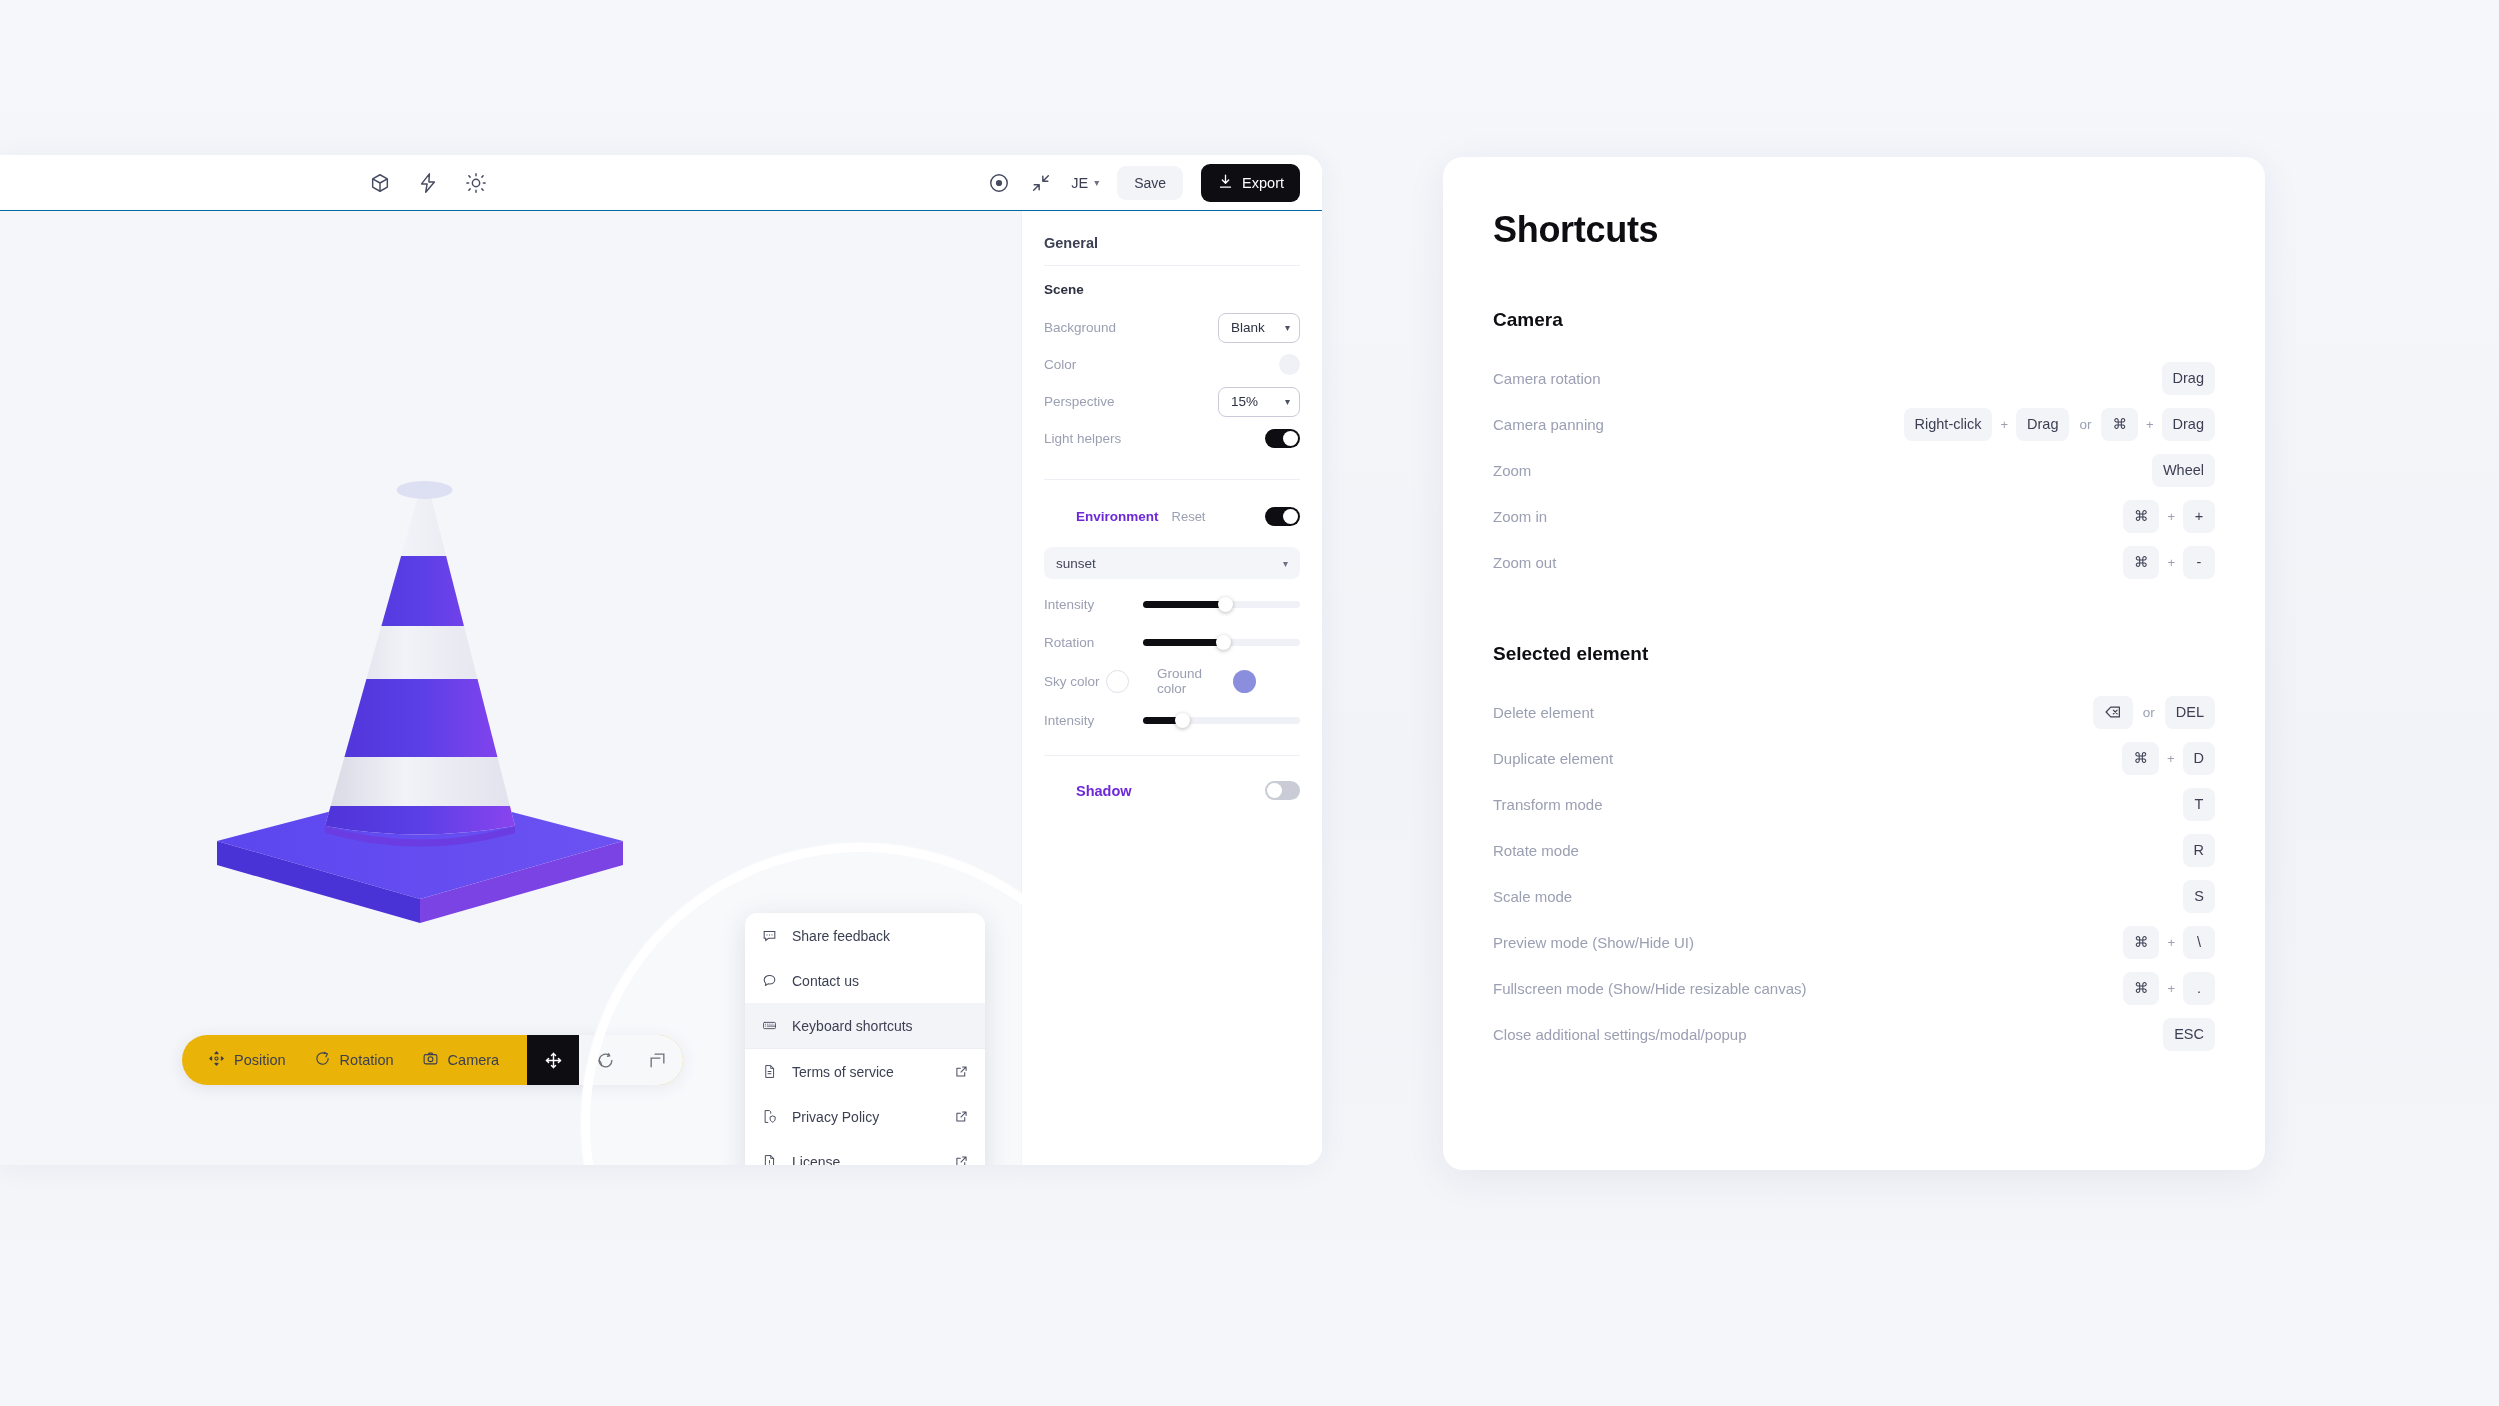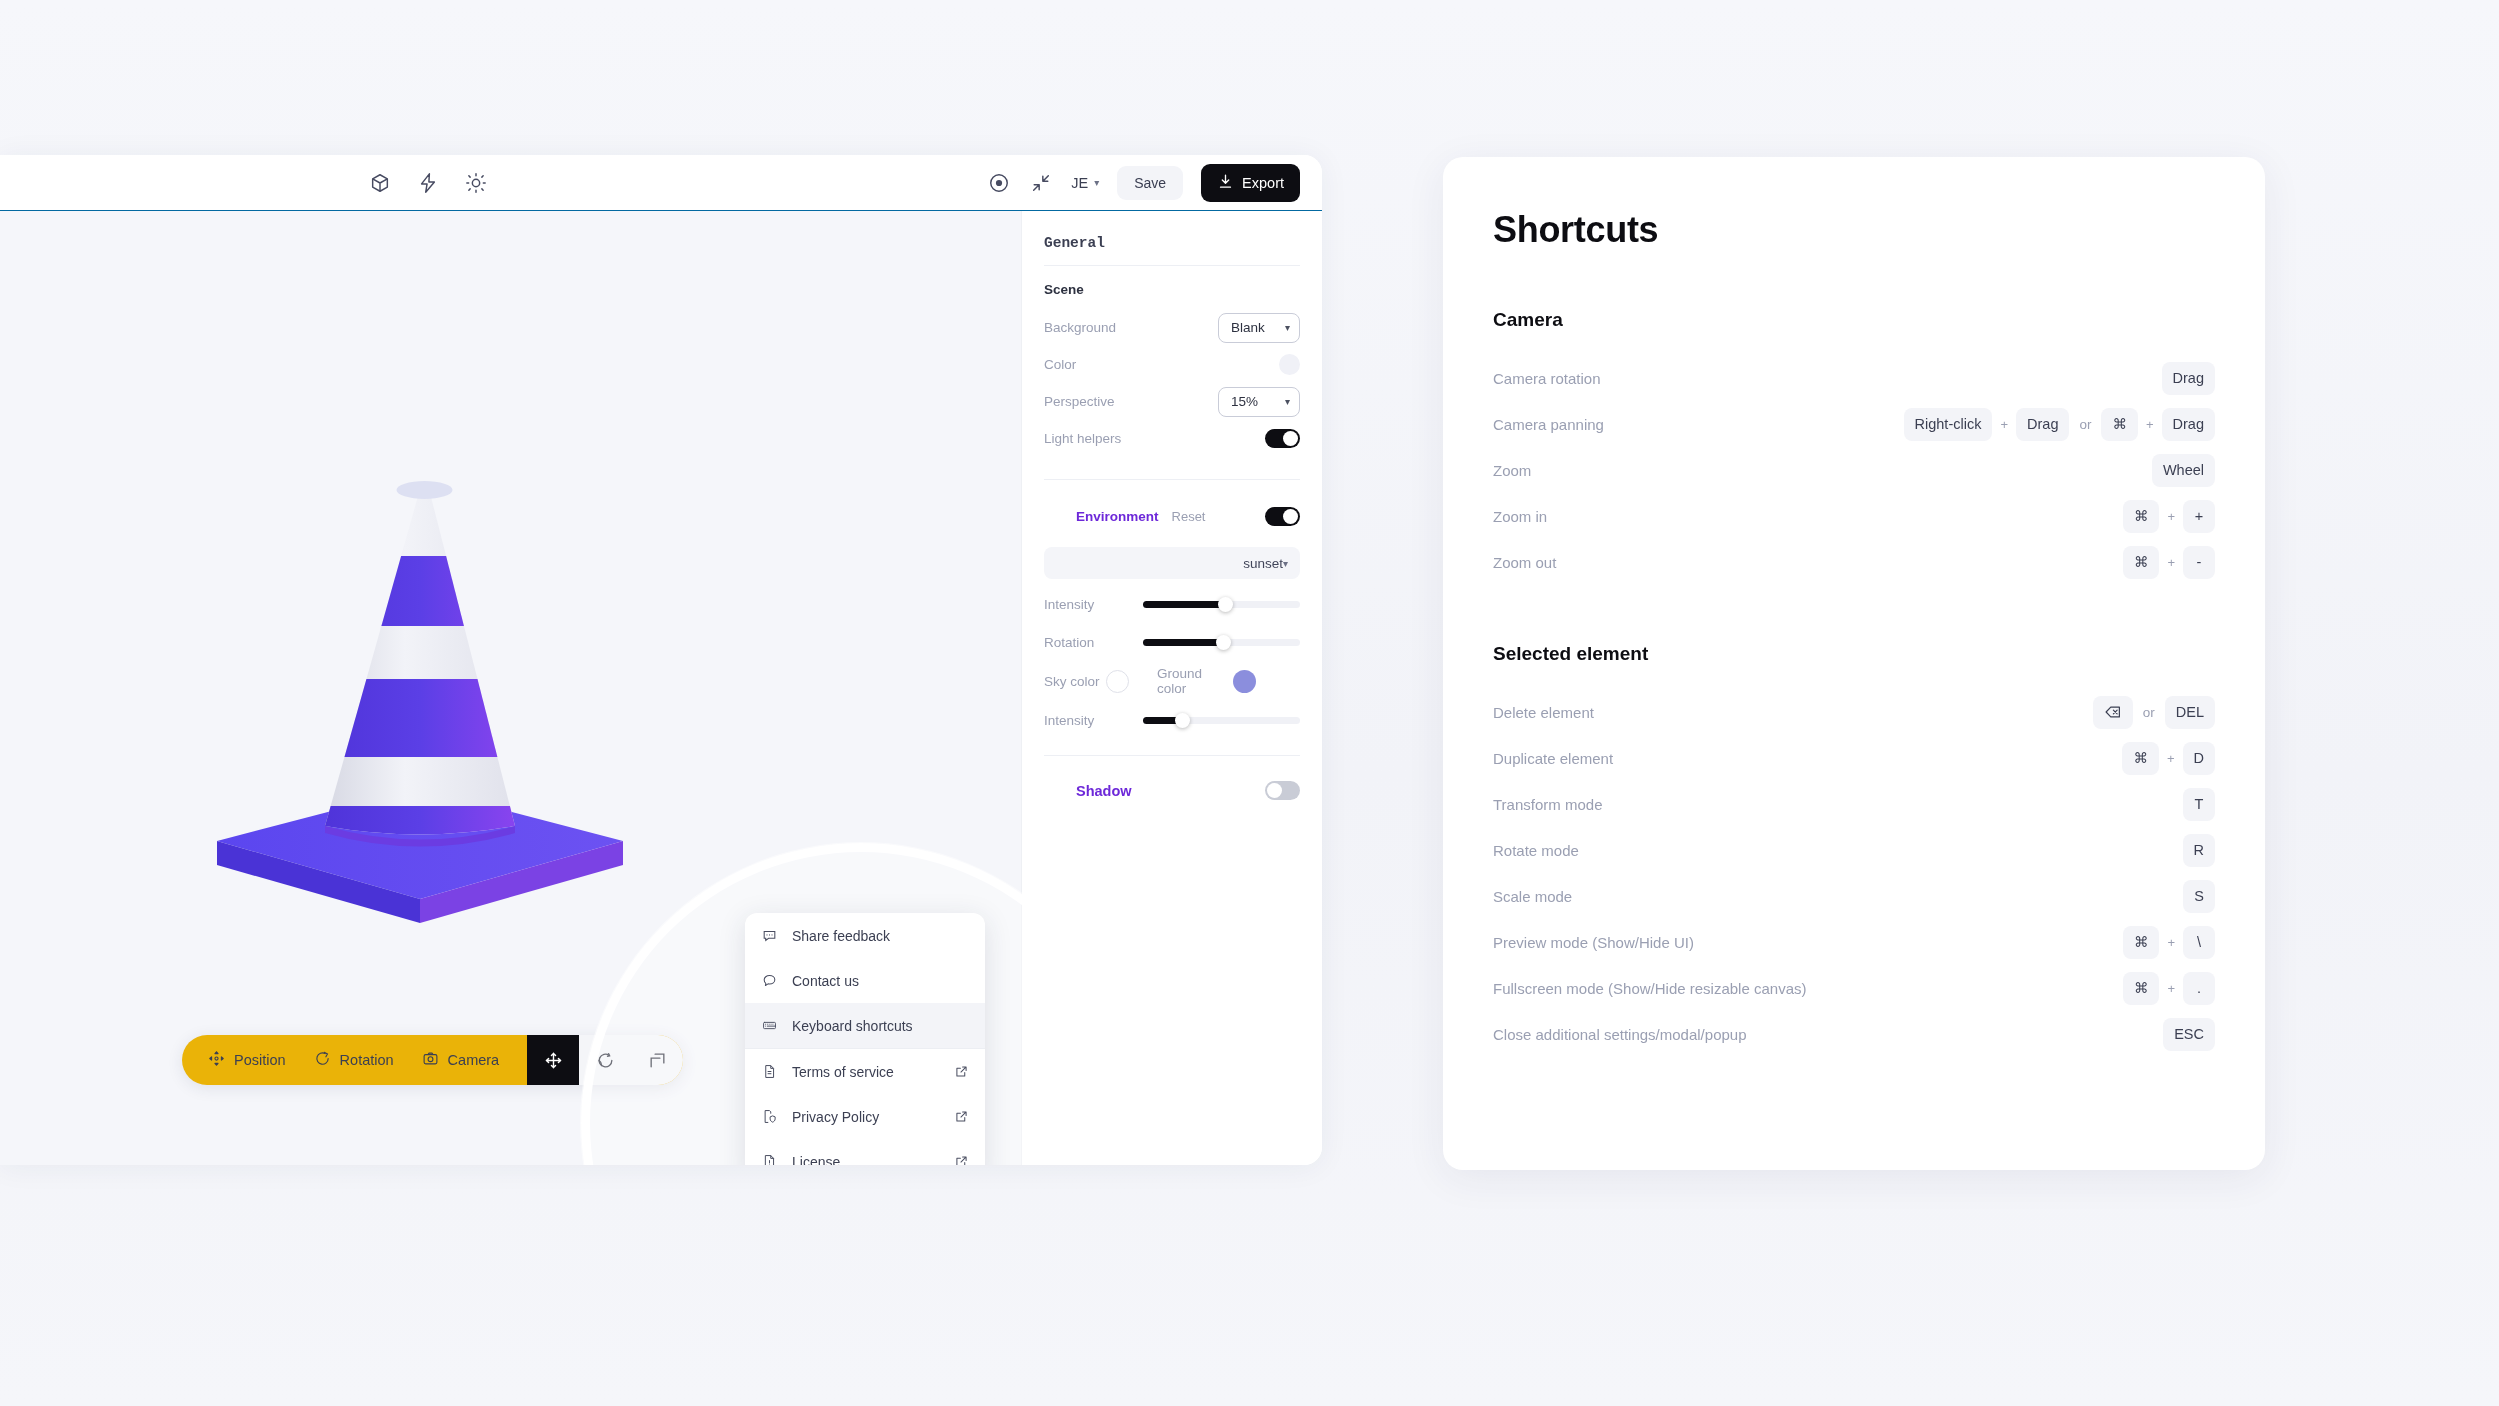--- a/index.html
+++ b/index.html
@@ -68,21 +68,21 @@
   .mode-group{display:flex;align-items:center;height:50px;border-radius:0 25px 25px 0;overflow:hidden;}
   .mode-btn{width:52px;height:50px;display:flex;align-items:center;justify-content:center;cursor:pointer;background:#f4f5f8;color:#30333f;}
   .mode-btn.active{background:#0d0d12;color:#fff;}
   .mode-btn svg{width:19px;height:19px;}
 
   
   .settings{
     position:absolute;right:0;top:56px;width:301px;height:954px;
     background:#fff;border-left:1px solid #eef0f4;padding:24px 22px 0 22px;
   }
-  .s-title{font-size:14.5px;font-weight:bold;color:#3b3f52;margin-bottom:14px;font-family:Liberation Mono, monospace;}
+  .s-title{font-size:14.5px;font-weight:bold;color:#3b3f52;margin-bottom:14px;}
   .s-hr{height:1px;background:#edeff4;margin:0 0 16px 0;}
   .s-sub{font-size:13.5px;font-weight:bold;color:#2d3140;margin-bottom:12px;}
   .s-row{display:flex;align-items:center;justify-content:space-between;height:37px;}
   .s-label{font-size:13.5px;color:#9a9fb2;}
   .s-label.dark{color:#6d28d9;font-weight:bold;margin-left:32px;}
   .sel{
     display:flex;align-items:center;justify-content:space-between;
     border:1px solid #c9ccd8;border-radius:8px;height:30px;
     padding:0 9px 0 12px;font-size:13.5px;color:#2d3140;min-width:82px;cursor:pointer;
   }
@@ -91,21 +91,21 @@
   .toggle{width:35px;height:19px;border-radius:10px;position:relative;cursor:pointer;}
   .toggle.on{background:#0d0d12;}
   .toggle.off{background:#c9ccd6;}
   .toggle .knob{position:absolute;top:2px;width:15px;height:15px;border-radius:50%;background:#fff;}
   .toggle.on .knob{right:2px;}
   .toggle.off .knob{left:2px;}
   .env-head{display:flex;align-items:center;gap:13px;}
   .env-reset{font-size:13px;color:#9a9fb2;cursor:pointer;}
   .combo{
     width:100%;height:32px;background:#f4f5f9;border-radius:8px;
-    display:flex;align-items:center;justify-content:flex-end;
+    display:flex;align-items:center;justify-content:space-between;
     padding:0 12px;font-size:13.5px;color:#41455a;cursor:pointer;margin-bottom:6px;
   }
   .combo .cv{font-size:10px;color:#6c7186;}
   .slider-row{display:flex;align-items:center;height:38px;gap:37px;}
   .slider-row .s-label{width:62px;flex:none;}
   .track{flex:1;height:7px;border-radius:4px;background:#f0f1f6;position:relative;}
   .track .fill{position:absolute;left:0;top:0;height:7px;border-radius:4px;background:#0d0d12;}
   .track .knob{position:absolute;top:-4px;width:15px;height:15px;border-radius:50%;background:#fff;box-shadow:0 1px 4px rgba(0,0,0,.28);}
   .color-pair{display:flex;align-items:center;height:40px;}
   .color-pair .s-label{width:62px;flex:none;}

